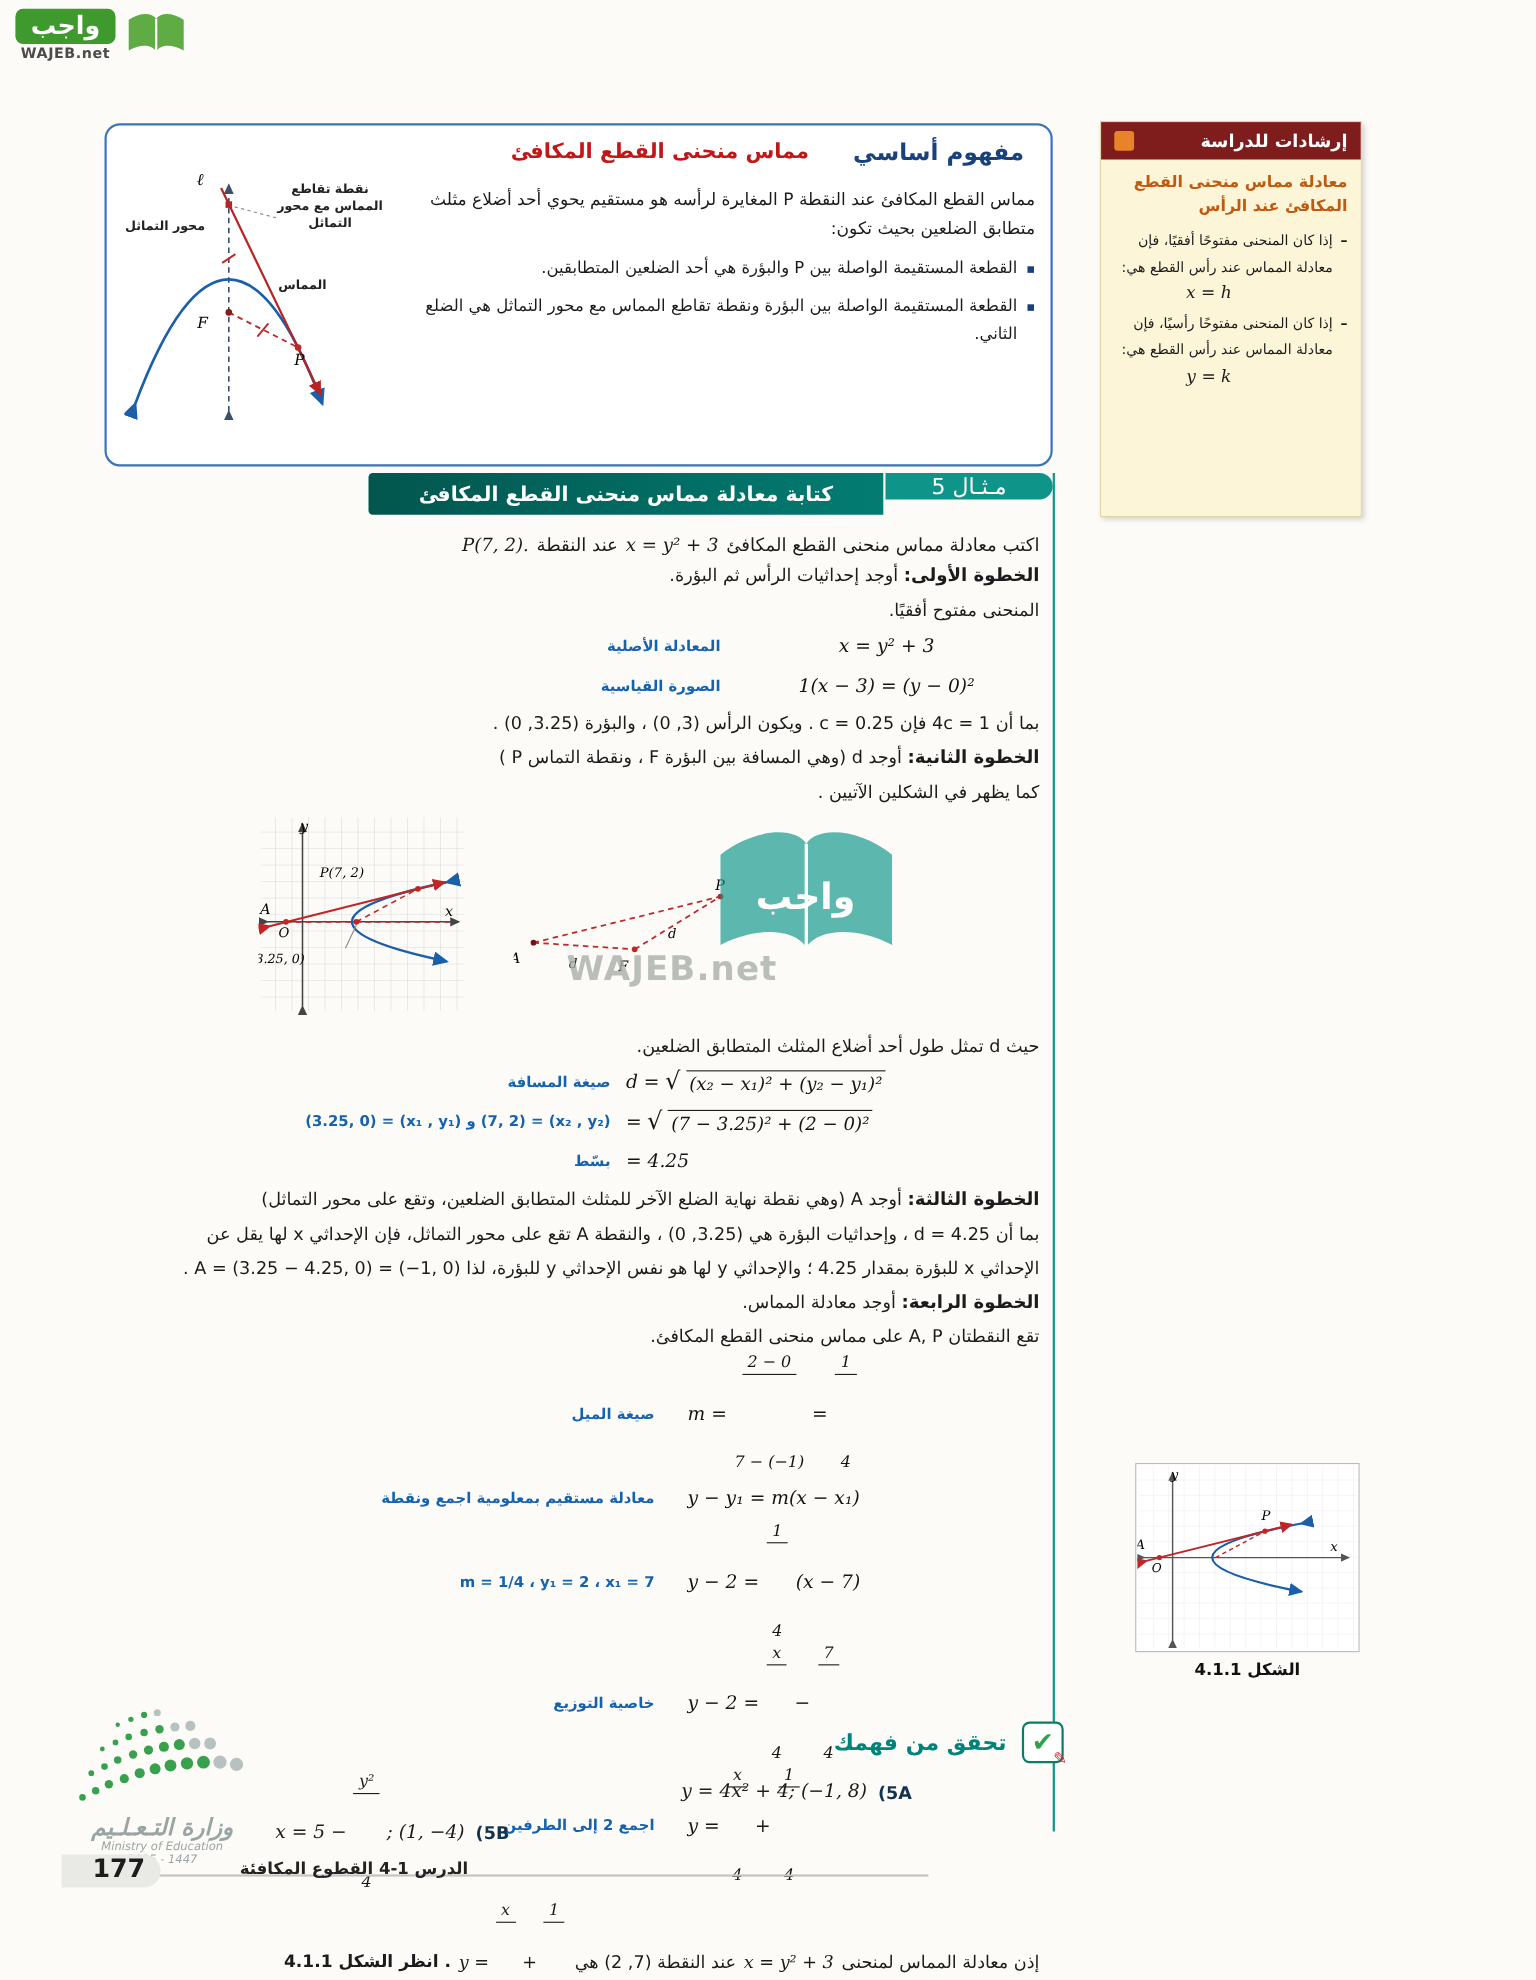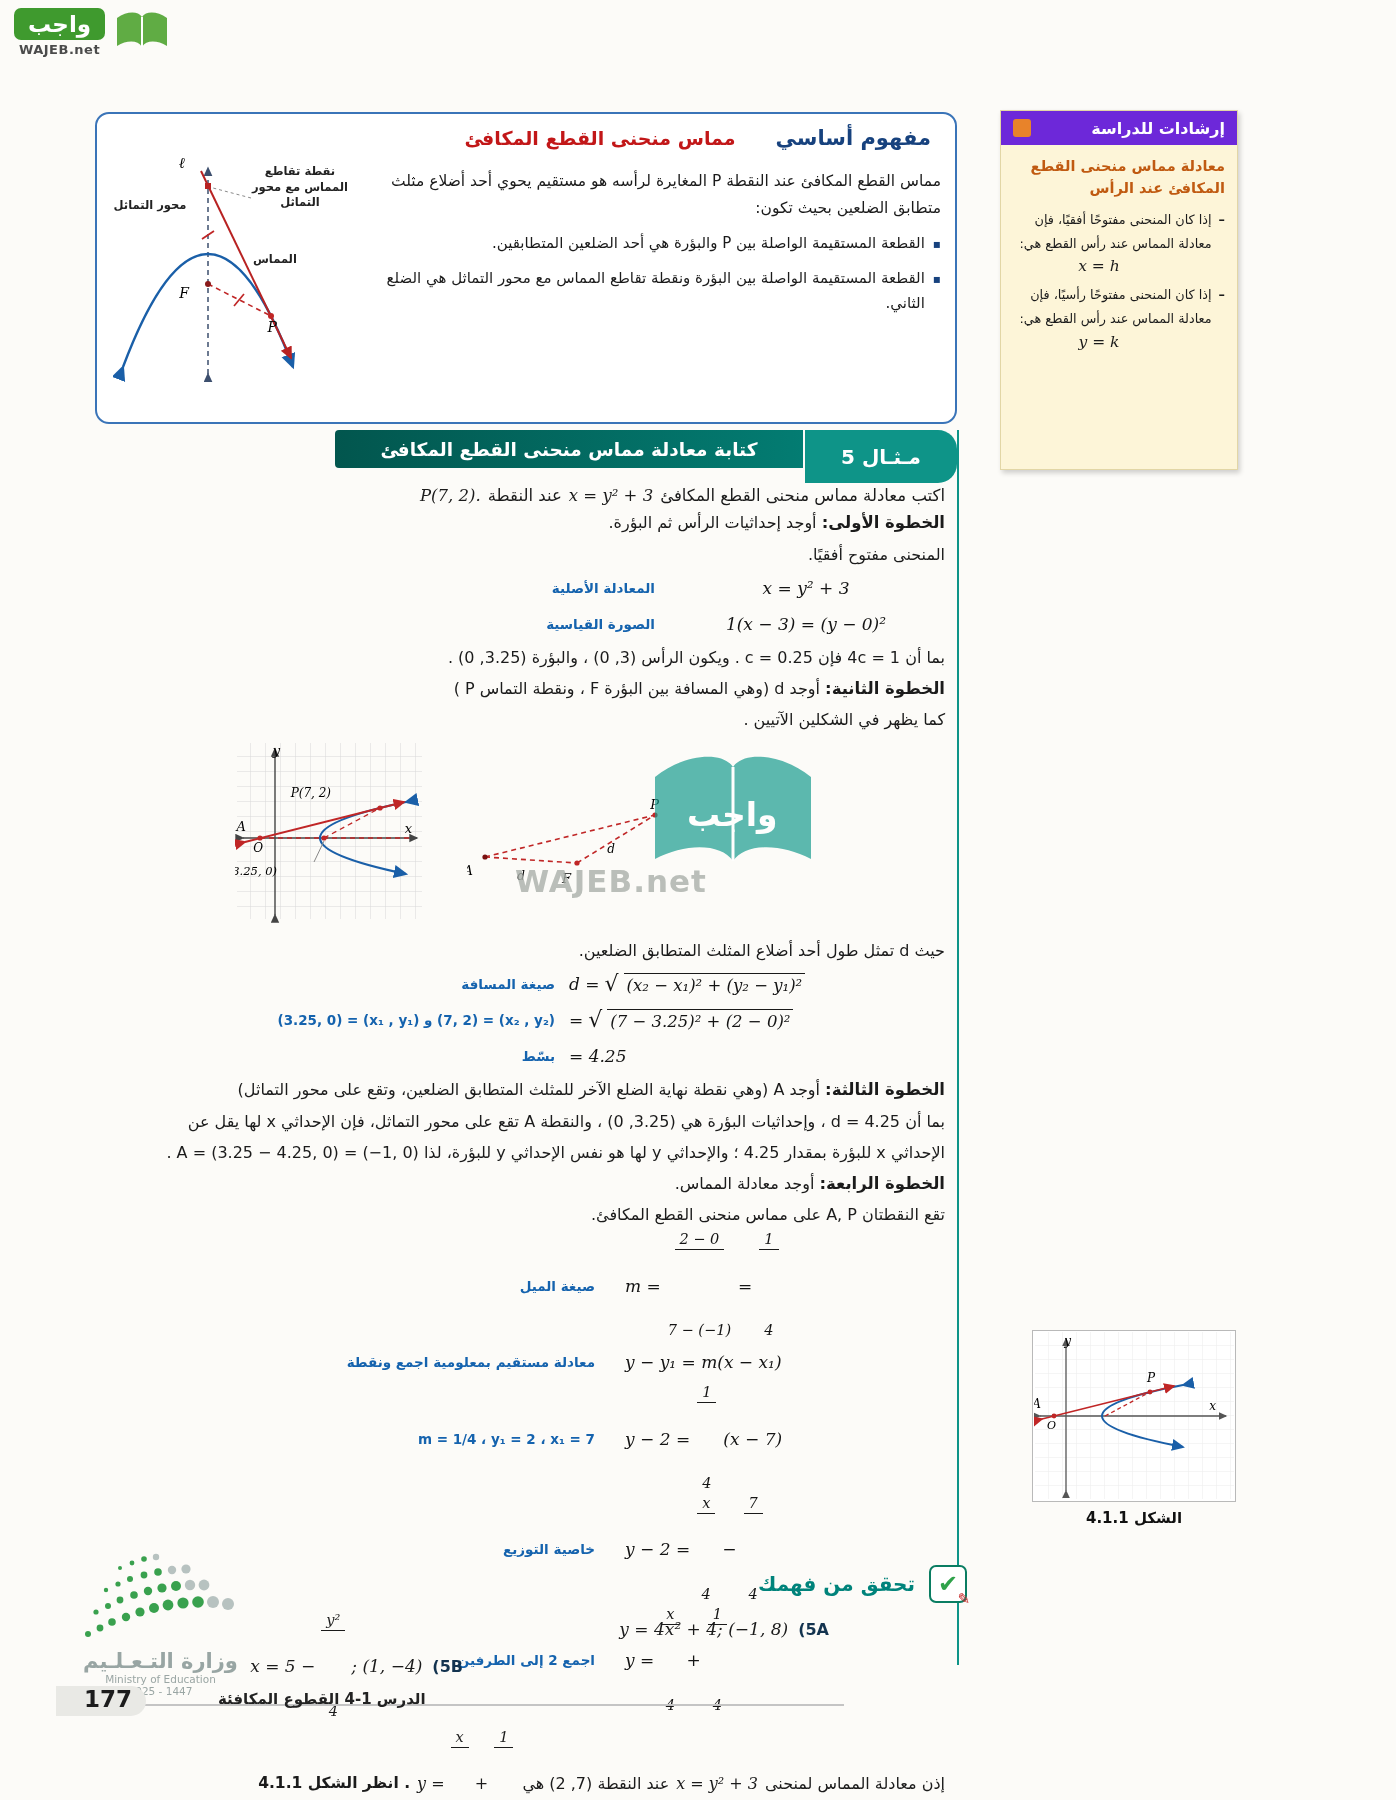--- a/index.html
+++ b/index.html
@@ -11,21 +11,21 @@
 
   
   .logo { position:absolute; left:14px; top:8px; display:flex; direction:ltr; gap:8px; align-items:flex-start; }
   .logo-col { display:flex; flex-direction:column; align-items:center; gap:2px; }
   .logo-box { background:#3f9a2e; border-radius:7px; padding:3px 14px; color:#fff; font-weight:bold; font-size:23px; }
   .logo-site { font-weight:bold; font-size:13px; color:#4b4b4b; letter-spacing:.5px; }
 
   
   .study { position:absolute; left:1000px; top:110px; width:238px; height:360px;
            background:#fdf5d8; border:1px solid #e2d6a6; box-shadow:2px 3px 5px rgba(0,0,0,.18); }
-  .study-head { height:34px; background:#6d28d9; color:#fff; font-weight:bold; font-size:16px;
+  .study-head { height:34px; background:#7f1d1d; color:#fff; font-weight:bold; font-size:16px;
                 display:flex; align-items:center; justify-content:space-between; padding:0 12px; }
   .study-icon { width:18px; height:18px; background:#e8832a; border-radius:3px; flex:0 0 auto; }
   .study-body { padding:10px 12px 0; }
   .study-title { color:#c05a11; font-weight:bold; font-size:14.5px; line-height:1.55; margin-bottom:8px; text-align:right; }
   .study-item { display:flex; direction:rtl; gap:7px; font-size:12.8px; line-height:1.85; margin-top:4px; }
   .study-dash { font-weight:bold; }
   .study-eq { font-family:"DejaVu Serif", serif; font-style:italic; font-size:15.5px; direction:ltr;
               text-align:center; margin:2px 40px 8px 0; }
 
   
@@ -38,22 +38,22 @@
   .kc-intro { font-size:15.5px; line-height:1.75; }
   .kc-bullet { display:flex; direction:rtl; gap:8px; font-size:15px; line-height:1.7; margin-top:9px; }
   .kc-bullet .bm { color:#17427e; font-size:12px; padding-top:3px; }
   .kc-diagram { position:absolute; left:16px; top:32px; width:240px; height:256px; }
   .kc-lab { position:absolute; font-size:11.5px; font-weight:bold; color:#222; line-height:1.35; text-align:center; }
 
   
   .example { position:absolute; left:95px; top:430px; width:864px; height:1235px;
              border-left:none; border-right:2.6px solid #0e9488; }
   .ex-head { position:relative; height:40px; }
-  .ex-badge { position:absolute; right:0; top:0; width:152px; height:53px; background:#0e9488;
-              border-radius:0 19px 19px 0; color:#fff; font-size:20px; font-weight:bold;
+  .ex-badge { position:absolute; right:0; top:0; width:152px; height:24px; background:#0e9488;
+              border-radius:0 19px 19px 0; color:#fff; font-size:20px; font-weight:normal;
               display:flex; align-items:center; justify-content:center; }
   .ex-title { position:absolute; right:154px; top:0; width:468px; height:38px;
               background:linear-gradient(to left,#037c72,#02564e); color:#fff; font-size:18.5px; font-weight:bold;
               display:flex; align-items:center; justify-content:center; border-radius:4px 0 0 4px;text-align:center; }
 
   .para { font-size:16px; text-align:right; margin:5px 12px 4px 0; line-height:1.62; }
   .stitle { font-weight:bold; font-size:16.5px; }
   .mixrow { display:flex; direction:rtl; align-items:center; gap:7px; margin:16px 12px 0 0;
             font-size:16.5px; flex-wrap:wrap; }
 
@@ -100,21 +100,21 @@
   .figure { position:absolute; left:1032px; top:1330px; width:204px; }
   .figure-box { width:204px; height:172px; border:1.2px solid #b9b9b9; background:#fff; }
   .figure-caption { text-align:center; font-weight:bold; font-size:15px; margin-top:7px; color:#111; }
 
   
   .footer-line { position:absolute; left:142px; top:1704px; width:702px; height:1.6px; background:#c4c4c4; }
   .lesson { position:absolute; left:218px; top:1690px; font-size:15px; font-weight:bold; color:#222; }
   .pagenum-band { position:absolute; left:56px; top:1686px; width:90px; height:30px; background:#e9e9e5;
                   border-radius:0 16px 16px 0; }
   .pagenum { position:absolute; left:84px; top:1686px; font-size:23px; font-weight:bold; color:#1c1c1c; }
-  .ministry { position:absolute; left:63px; top:1548px; width:195px; text-align:center; direction:rtl; }
+  .ministry { position:absolute; left:50px; top:1548px; width:195px; text-align:center; direction:rtl;font-style:italic; }
   .m-ar { font-size:21px; font-weight:bold; color:#98a5a3; margin-top:2px; }
   .m-en { font-size:10.5px; color:#9aa6a4; direction:ltr; }
   .m-years { font-size:10.5px; color:#9aa6a4; direction:ltr; }
 </style>
 </head>
 <body>
 
 <div class="logo">
   <div class="logo-col">
     <div class="logo-box">واجب</div>

